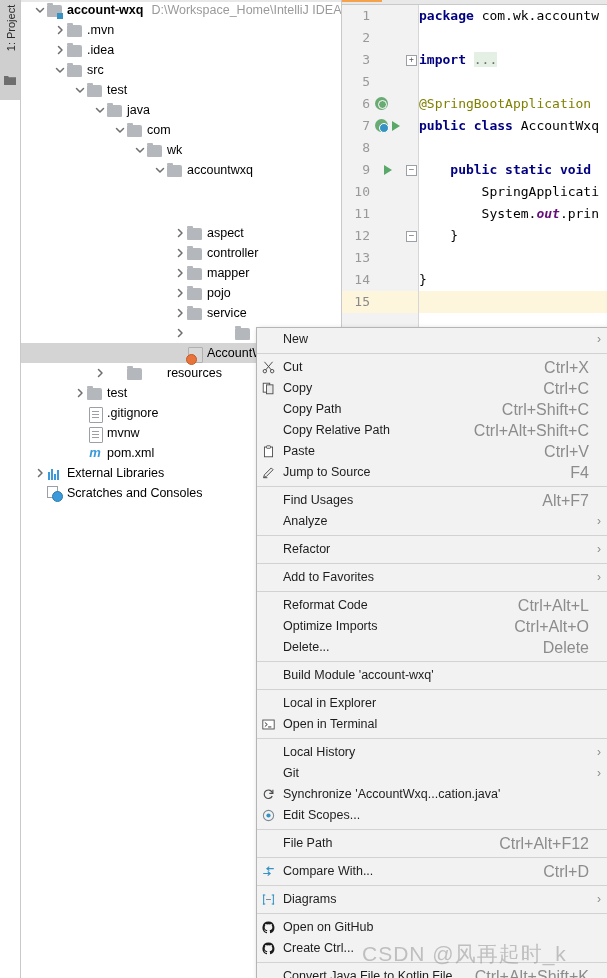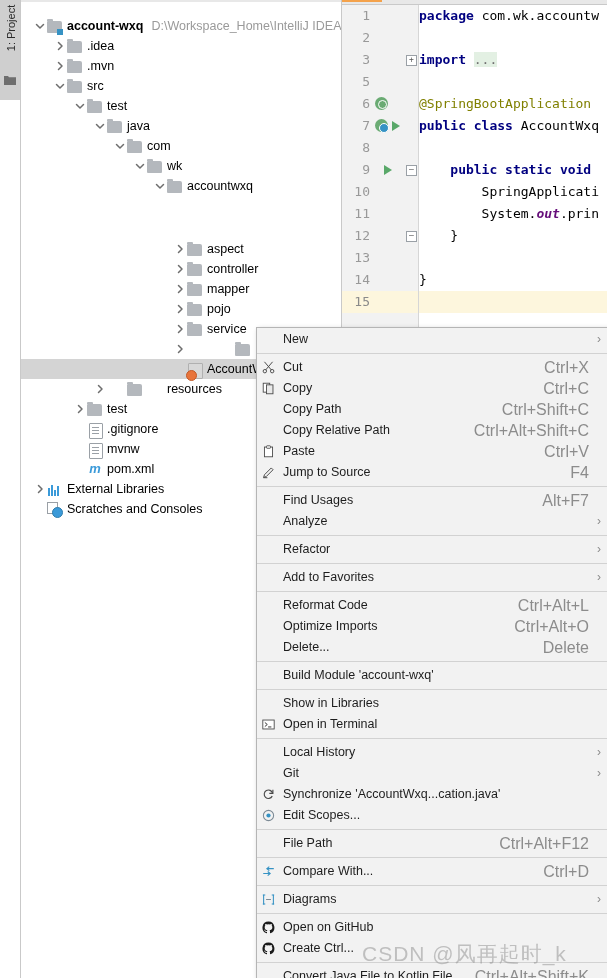--- a/index.html
+++ b/index.html
@@ -380,21 +380,21 @@
   </div>
   <div class="strip-icon">
     <svg width="12" height="10" viewBox="0 0 12 10">
         <path d="M0 1h4l1 1.3h7V10H0z" fill="#6e6e6e"></path>
       </svg>
   </div>
 </div>
 
 <div id="project-panel">
   <div id="tree-top-border"></div>
-  <div id="tree-rows" style="padding-top:16px;">
+  <div id="tree-rows" style="padding-top:0;">
       <div class="tree-row" style="padding-left: 12px;">
         <span class="twisty">
           <svg width="14" height="14" viewBox="0 0 14 14">
             <path d="M3.5 5.5L7 9l3.5-3.5" fill="none" stroke="#6e6e6e" stroke-width="1.5" stroke-linecap="round" stroke-linejoin="round"></path>
           </svg>
         </span>
         <span class="tree-icon">
           <div class="ico-folder">
             <span class="mod"></span>
           </div>
@@ -404,32 +404,32 @@
       </div>
       <div class="tree-row" style="padding-left: 32px;">
         <span class="twisty">
           <svg width="14" height="14" viewBox="0 0 14 14">
             <path d="M5.5 3.5L9 7l-3.5 3.5" fill="none" stroke="#6e6e6e" stroke-width="1.5" stroke-linecap="round" stroke-linejoin="round"></path>
           </svg>
         </span>
         <span class="tree-icon">
           <div class="ico-folder"></div>
         </span>
+        <span class="tree-label">.mvn</span>
+      </div>
+      <div class="tree-row" style="padding-left: 32px;">
+        <span class="twisty">
+          <svg width="14" height="14" viewBox="0 0 14 14">
+            <path d="M5.5 3.5L9 7l-3.5 3.5" fill="none" stroke="#6e6e6e" stroke-width="1.5" stroke-linecap="round" stroke-linejoin="round"></path>
+          </svg>
+        </span>
+        <span class="tree-icon">
+          <div class="ico-folder"></div>
+        </span>
         <span class="tree-label">.idea</span>
-      </div>
-      <div class="tree-row" style="padding-left: 32px;">
-        <span class="twisty">
-          <svg width="14" height="14" viewBox="0 0 14 14">
-            <path d="M5.5 3.5L9 7l-3.5 3.5" fill="none" stroke="#6e6e6e" stroke-width="1.5" stroke-linecap="round" stroke-linejoin="round"></path>
-          </svg>
-        </span>
-        <span class="tree-icon">
-          <div class="ico-folder"></div>
-        </span>
-        <span class="tree-label">.mvn</span>
       </div>
       <div class="tree-row" style="padding-left: 32px;">
         <span class="twisty">
           <svg width="14" height="14" viewBox="0 0 14 14">
             <path d="M3.5 5.5L7 9l3.5-3.5" fill="none" stroke="#6e6e6e" stroke-width="1.5" stroke-linecap="round" stroke-linejoin="round"></path>
           </svg>
         </span>
         <span class="tree-icon">
           <div class="ico-folder"></div>
         </span>
@@ -822,21 +822,21 @@
     </div>
     <div class="menu-sep"></div>
     <div class="menu-item">
       <span class="mi-icon"></span>
       <span class="mi-label">Build Module 'account-wxq'</span>
       <span class="mi-arrow empty">›</span>
     </div>
     <div class="menu-sep"></div>
     <div class="menu-item">
       <span class="mi-icon"></span>
-      <span class="mi-label">Show in Libraries</span>
+      <span class="mi-label">Local in Explorer</span>
       <span class="mi-arrow empty">›</span>
     </div>
     <div class="menu-item">
       <span class="mi-icon">
         <svg width="13" height="13" viewBox="0 0 16 16">
           <rect x="1" y="2.5" width="14" height="11" fill="#ffffff" stroke="#4a4a4a" stroke-width="1.1"></rect>
           <path d="M3.5 5.5L6.5 8l-3 2.5" fill="none" stroke="#333" stroke-width="1.2"></path>
           <path d="M7.5 11h4" stroke="#333" stroke-width="1.2"></path>
         </svg>
       </span>

